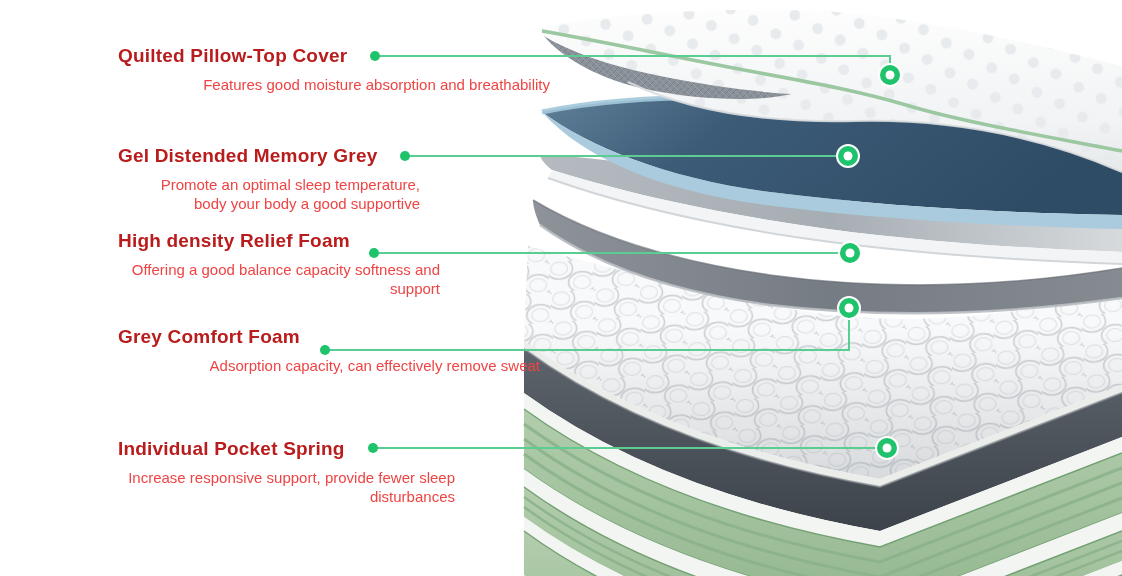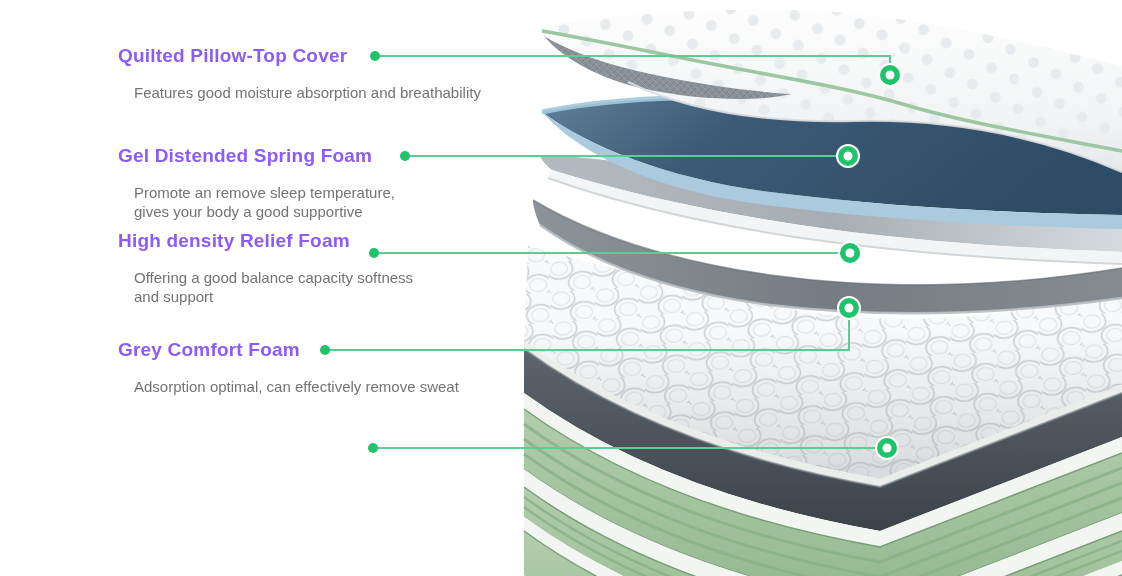--- a/index.html
+++ b/index.html
@@ -4,24 +4,24 @@
 <style>
   html,body{margin:0;padding:0;background:#ffffff;}
   .stage{
     position:relative;width:1122px;height:576px;background:#ffffff;overflow:hidden;
     font-family:"Liberation Sans","DejaVu Sans",sans-serif;
   }
   .art{position:absolute;left:0;top:0;width:1122px;height:576px;}
   .callout{position:absolute;left:118px;}
   .callout h3{
     margin:0 0 4px 0;font-size:19px;line-height:22px;font-weight:700;
-    color:#8b5cf6;letter-spacing:.2px;
+    color:#b91c1c;letter-spacing:.2px;
   }
   .callout p{
-    margin:16px;font-size:15px;line-height:19px;color:#737373;font-weight:400;
+    margin:8px;font-size:15px;line-height:19px;color:#ef4444;font-weight:400;text-align:right;
   }
 </style>
 </head>
 <body>
 
 <div class="stage">
 
   <svg class="art" viewBox="0 0 1122 576" aria-hidden="true">
     <defs>
       <linearGradient id="coverGrad" x1="0" y1="0" x2="0" y2="1">
@@ -172,28 +172,32 @@
       </g>
     </g>
   </svg>
 
   <div class="callout" style="top:45px;width:440px;">
     <h3>Quilted Pillow-Top Cover</h3>
     <p>Features good moisture absorption and breathability</p>
   </div>
 
   <div class="callout" style="top:145px;width:310px;">
-    <h3>Gel Distended Spring Foam</h3>
-    <p>Promote an remove sleep temperature, gives your body a good supportive</p>
+    <h3>Gel Distended Memory Grey</h3>
+    <p>Promote an optimal sleep temperature, body your body a good supportive</p>
   </div>
 
   <div class="callout" style="top:230px;width:330px;">
     <h3>High density Relief Foam</h3>
     <p>Offering a good balance capacity softness and support</p>
   </div>
 
-  <div class="callout" style="top:339px;width:430px;">
+  <div class="callout" style="top:326px;width:430px;">
     <h3>Grey Comfort Foam</h3>
-    <p>Adsorption optimal, can effectively remove sweat</p>
-  </div>
-
+    <p>Adsorption capacity, can effectively remove sweat</p>
+  </div>
+
+  <div class="callout" style="top:438px;width:345px;">
+    <h3>Individual Pocket Spring</h3>
+    <p>Increase responsive support, provide fewer sleep disturbances</p>
+  </div>
 
 </div>
 
 </body></html>

